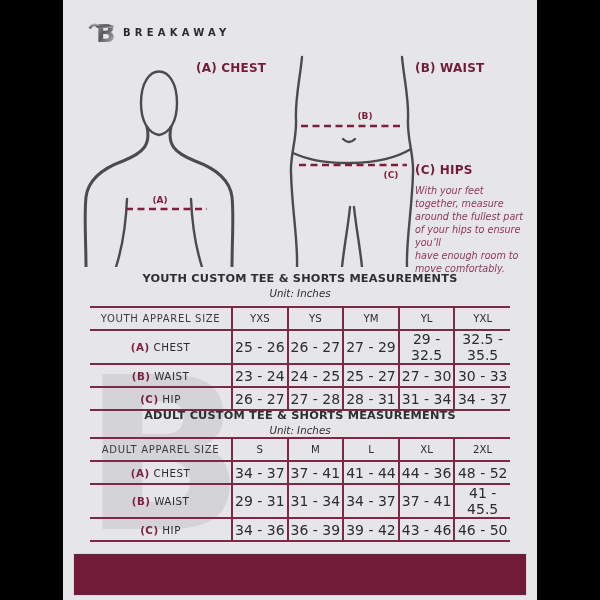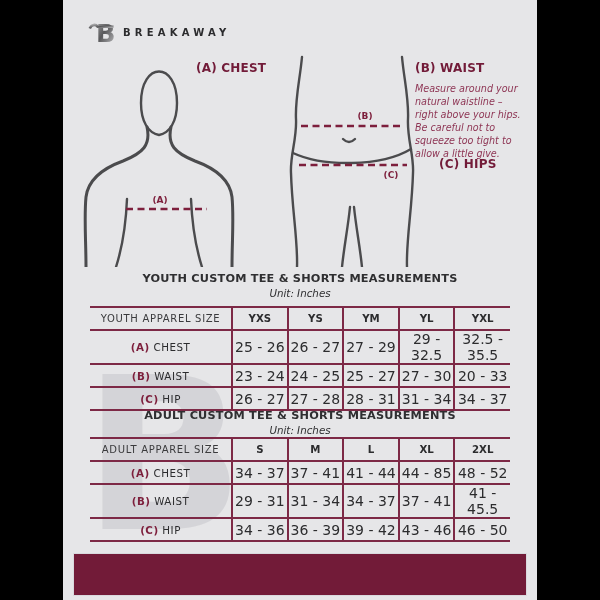--- a/index.html
+++ b/index.html
@@ -29,33 +29,33 @@
   .fig-right{left:224px;}
   .outline{fill:none;stroke:var(--outline);stroke-width:3;stroke-linecap:round;}
   .thin{stroke-width:2.4;}
   .dash{stroke:var(--maroon);stroke-width:2.4;stroke-dasharray:7 4.5;fill:none;}
   .marker{font-family:"DejaVu Sans",sans-serif;font-size:9px;font-weight:bold;fill:var(--maroon);}
   .instr{position:absolute;z-index:2;}
   .instr h3{margin:0 0 7px 0;font-size:12px;color:var(--maroon-dark);letter-spacing:0.2px;}
   .instr p{margin:0;font-style:italic;font-size:9.6px;line-height:1.36;color:var(--maroon-text);white-space:pre-line;}
   .i-chest{left:133px;top:6px;width:112px;}
   .i-waist{left:352px;top:6px;width:118px;}
-  .i-hips{left:352px;top:102px;width:122px;margin-left:24px;}
+  .i-hips{left:352px;top:108px;width:122px;}
   .section-title{position:absolute;left:0;width:474px;text-align:center;font-weight:bold;font-size:11.3px;letter-spacing:0.2px;color:#2f2f31;z-index:2;}
   .section-unit{position:absolute;left:0;width:474px;text-align:center;font-style:italic;font-size:10.3px;color:#2f2f31;z-index:2;}
   .t-youth-title{top:272px;} .t-youth-unit{top:287px;}
   .t-adult-title{top:409px;} .t-adult-unit{top:424px;}
   table.sizes{position:absolute;left:27px;width:420px;border-collapse:collapse;table-layout:fixed;z-index:2;}
   .y-table{top:306px;} .a-table{top:437px;}
   table.sizes th,table.sizes td{height:21px;padding:0;text-align:center;vertical-align:middle;
     border-top:2px solid var(--line);border-bottom:2px solid var(--line);}
   table.sizes th+th,table.sizes td+td{border-left:2px solid var(--line);}
   table.sizes col.c0{width:142px;}
   th.col-label{font-weight:normal;font-size:10px;letter-spacing:0.7px;text-align:left;padding-left:14px;color:#3a3a3c;}
-  th.col-size{font-size:10.2px;font-weight:bold;color:#2c2c2e;}
+  th.col-size{font-size:10.2px;font-weight:normal;color:#2c2c2e;}
   td.row-label{text-align:left;padding-left:14px;font-size:10.3px;letter-spacing:0.5px;color:#2c2c2e;}
   td.row-label .prefix{color:var(--maroon);font-weight:bold;}
   td.val{font-size:14px;color:#2c2c2e;}
   .footer{position:absolute;left:10px;right:10px;top:553px;height:41px;background:var(--maroon-dark);
     border:1px solid #d9d9dd;z-index:2;}
 </style>
 </head>
 <body>
 
 <div class="page">
@@ -102,29 +102,30 @@
       <line class="dash" x1="12" y1="110" x2="120" y2="110"></line>
       <text class="marker" x="78" y="64" text-anchor="middle">(B)</text>
       <text class="marker" x="104" y="123" text-anchor="middle">(C)</text>
     </svg>
 
     <div class="instr i-chest">
       <h3>(A) CHEST</h3>
     </div>
     <div class="instr i-waist">
       <h3>(B) WAIST</h3>
-      <p>Measure around your
-natural waistline –
-right above your hips.
-Be careful not to
-squeeze too tight to
-allow a little give.</p>
     </div>
     <div class="instr i-hips">
       <h3>(C) HIPS</h3>
+      <p>With your feet
+together, measure
+around the fullest part
+of your hips to ensure
+you’ll
+have enough room to
+move comfortably.</p>
     </div>
   </div>
 
   <div class="section-title t-youth-title">YOUTH CUSTOM TEE &amp; SHORTS MEASUREMENTS</div>
   <div class="section-unit t-youth-unit">Unit: Inches</div>
   <table class="sizes y-table">
     <colgroup>
         <col class="c0">
         <col>
         <col>
@@ -150,21 +151,21 @@
           <td class="val">27 - 29</td>
           <td class="val">29 - 32.5</td>
           <td class="val">32.5 - 35.5</td>
         </tr>
         <tr>
           <td class="row-label"><span class="prefix">(B)</span> WAIST</td>
           <td class="val">23 - 24</td>
           <td class="val">24 - 25</td>
           <td class="val">25 - 27</td>
           <td class="val">27 - 30</td>
-          <td class="val">20 - 33</td>
+          <td class="val">30 - 33</td>
         </tr>
         <tr>
           <td class="row-label"><span class="prefix">(C)</span> HIP</td>
           <td class="val">26 - 27</td>
           <td class="val">27 - 28</td>
           <td class="val">28 - 31</td>
           <td class="val">31 - 34</td>
           <td class="val">34 - 37</td>
         </tr>
       </tbody>
@@ -190,21 +191,21 @@
           <th class="col-size">XL</th>
           <th class="col-size">2XL</th>
         </tr>
       </thead>
       <tbody>
         <tr>
           <td class="row-label"><span class="prefix">(A)</span> CHEST</td>
           <td class="val">34 - 37</td>
           <td class="val">37 - 41</td>
           <td class="val">41 - 44</td>
-          <td class="val">44 - 85</td>
+          <td class="val">44 - 36</td>
           <td class="val">48 - 52</td>
         </tr>
         <tr>
           <td class="row-label"><span class="prefix">(B)</span> WAIST</td>
           <td class="val">29 - 31</td>
           <td class="val">31 - 34</td>
           <td class="val">34 - 37</td>
           <td class="val">37 - 41</td>
           <td class="val">41 - 45.5</td>
         </tr>

